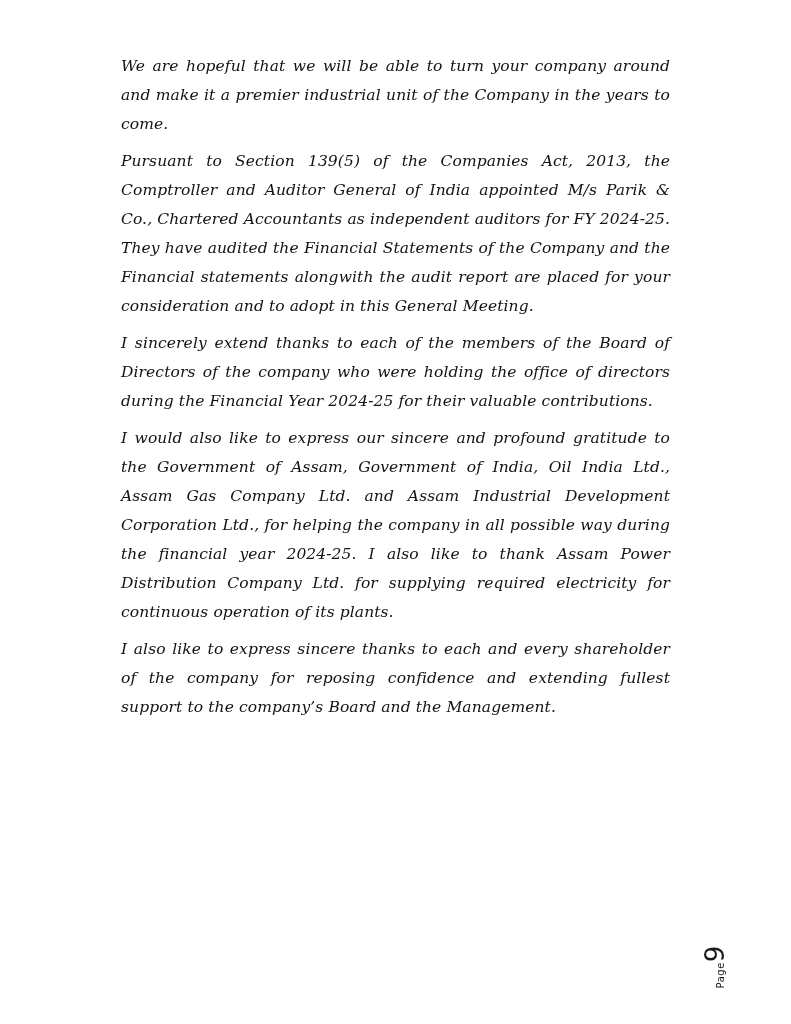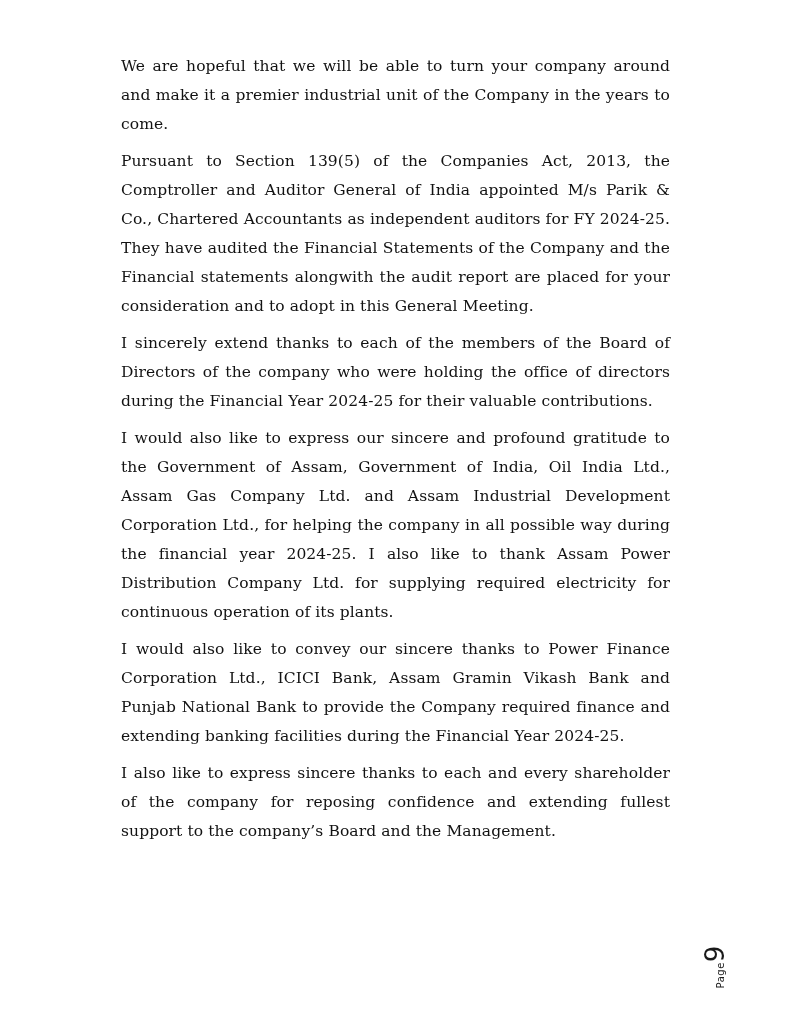--- a/index.html
+++ b/index.html
@@ -21,20 +21,21 @@
     top: 52px;
     width: 549px;
   }
   .page-body p {
     margin: 0 0 8px 0;
     font-size: 15.5px;
     line-height: 29px;
     text-align: justify;
     text-justify: inter-word;
     letter-spacing: 0.1px;
+    font-style: italic;
   }
   .page-body p.spaced {
   }
   .page-number {
     position: absolute;
     left: 715px;
     top: 967px;
     transform: translate(-50%, -50%) rotate(-90deg);
     white-space: nowrap;
     color: #1a1a1a;
@@ -51,19 +52,18 @@
   }
 </style>
 </head>
 <body>
 
 <div class="page-body">
   <p>We are hopeful that we will be able to turn your company around and make it a premier industrial unit of the Company in the years to come.</p>
   <p>Pursuant to Section 139(5) of the Companies Act, 2013, the Comptroller and Auditor General of India appointed M/s Parik &amp; Co., Chartered Accountants as independent auditors for FY 2024-25. They have audited the Financial Statements of the Company and the Financial statements alongwith the audit report are placed for your consideration and to adopt in this General Meeting.</p>
   <p class="spaced">I sincerely extend thanks to each of the members of the Board of Directors of the company who were holding the office of directors during the Financial Year 2024-25 for their valuable contributions.</p>
   <p class="spaced">I would also like to express our sincere and profound gratitude to the Government of Assam, Government of India, Oil India Ltd., Assam Gas Company Ltd. and Assam Industrial Development Corporation Ltd., for helping the company in all possible way during the financial year 2024-25. I also like to thank Assam Power Distribution Company Ltd. for supplying required electricity for continuous operation of its plants.</p>
-  <p class="spaced">I would also like to convey our sincere thanks to Power Finance Corporation Ltd., ICICI Bank, Assam Gramin Vikash Bank and Punjab National Bank to provide the Company required finance and extending banking facilities during the Financial Year 2024-25.</p>
   <p class="spaced">I also like to express sincere thanks to each and every shareholder of the company for reposing confidence and extending fullest support to the company’s Board and the Management.</p>
 </div>
 
 <div class="page-number">
   <span class="label">Page</span><span class="number">9</span>
 </div>
 
 </body></html>

